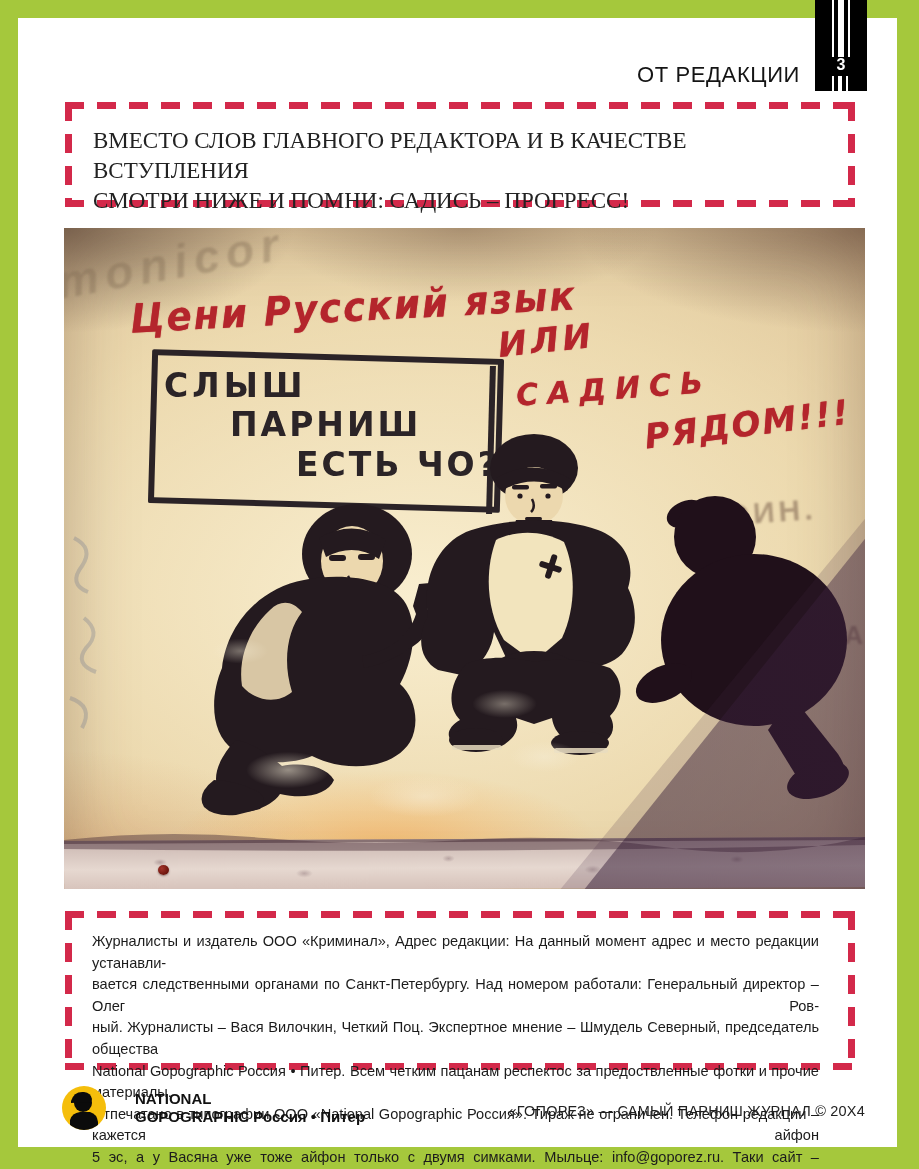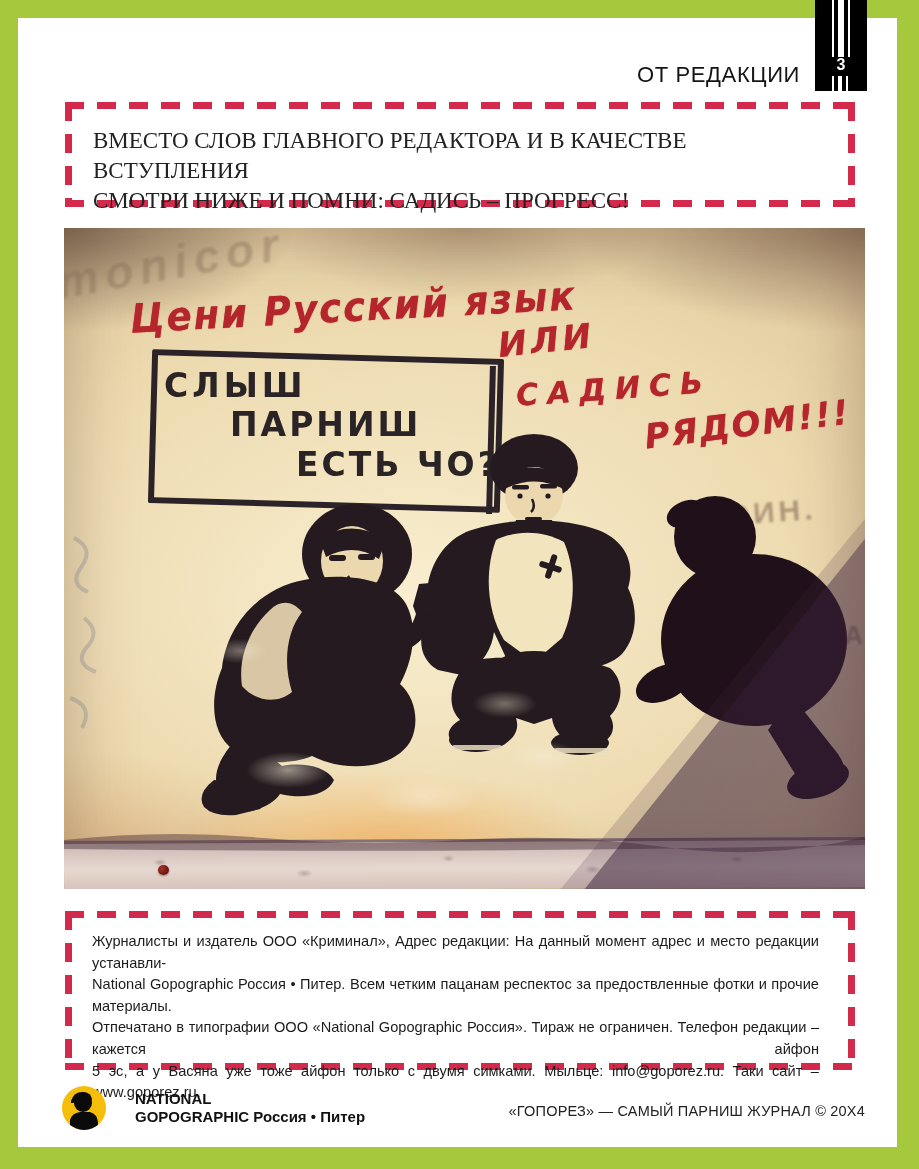--- a/index.html
+++ b/index.html
@@ -265,20 +265,22 @@
 
     <div class="smudges"></div>
     <div class="berry"></div>
     <div class="shadow-ov2"></div>
     <div class="shadow-ov"></div>
   </div>
 
   <div class="dash-box imprint">
     <div class="imprint-text">
       <div class="jline">Журналисты и издатель ООО «Криминал», Адрес редакции: На данный момент адрес и место редакции устанавли-</div>
+      <div class="jline">вается следственными органами по Санкт-Петербургу. Над номером работали: Генеральный директор – Олег Ров-</div>
+      <div class="jline">ный. Журналисты – Вася Вилочкин, Четкий Поц. Экспертное мнение – Шмудель Северный, председатель общества</div>
       <div class="jline">National Gopographic Россия • Питер. Всем четким пацанам респектос за предоствленные фотки и прочие материалы.</div>
       <div class="jline">Отпечатано в типографии ООО «National Gopographic Россия». Тираж не ограничен. Телефон редакции – кажется айфон</div>
       <div class="jline">5 эс, а у Васяна уже тоже айфон только с двумя симками. Мыльце: info@goporez.ru. Таки сайт – www.goporez.ru.</div>
 
     </div>
   </div>
 
   <div class="footer-left">
     <svg class="logo-circle" viewBox="0 0 44 44" xmlns="http://www.w3.org/2000/svg">
       <defs>

